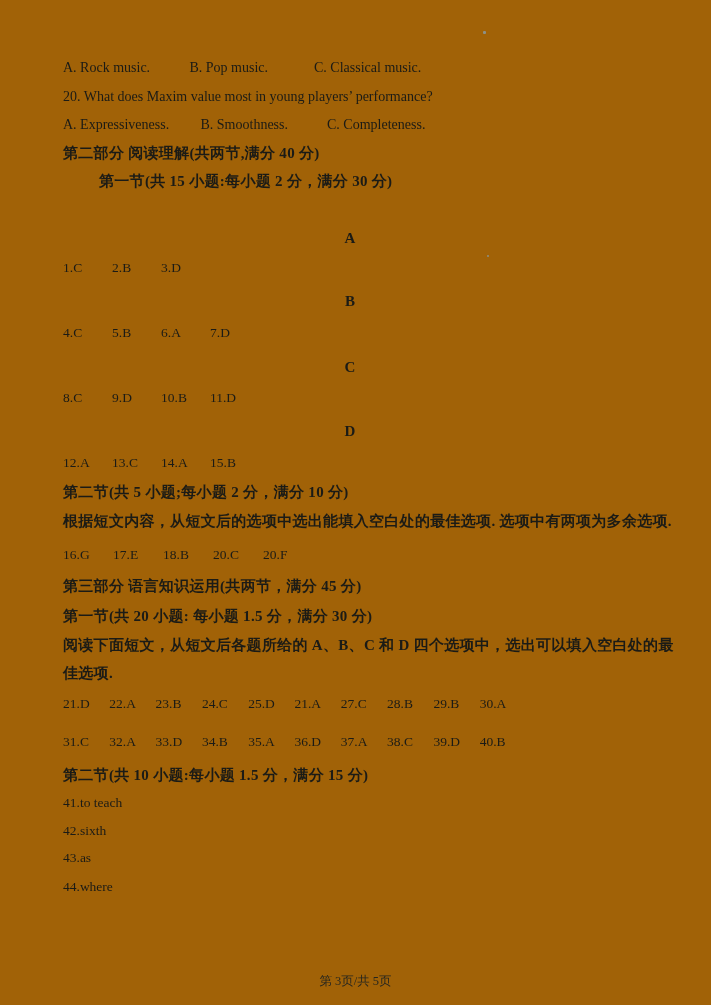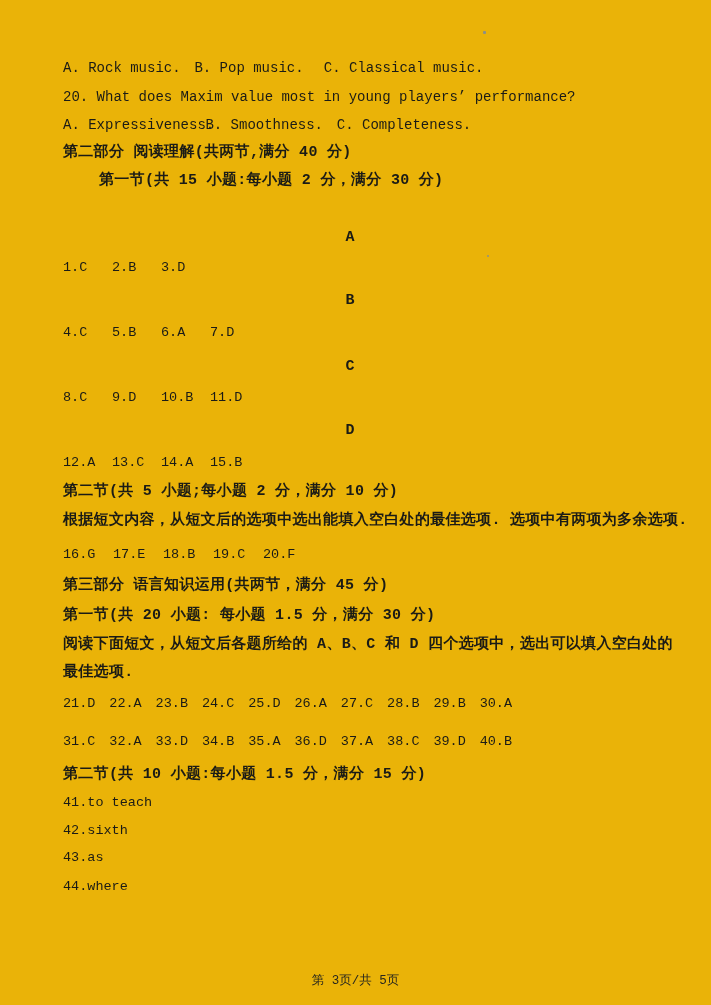--- a/index.html
+++ b/index.html
@@ -1,21 +1,21 @@
 <!DOCTYPE html>
 <html><head>
 <meta charset="utf-8">
 <style>
   html, body { margin: 0; padding: 0; background: #ecefe0; }
   #page {
     position: relative;
     width: 711px;
     height: 1005px;
-    background: #eab308;
-    font-family: Liberation Mono, monospace;
+    background: #a16207;
+    font-family: Liberation Serif, serif;
     color: #1b1b16;
     overflow: hidden;
   }
   .line {
     position: absolute;
     left: 63px;
     white-space: nowrap;
     line-height: 18px;
   }
   .en { font-size: 14px; }
@@ -87,27 +87,27 @@
   <div class="line ans w49" style="top:324px;"><span class="cell">4.C</span><span class="cell">5.B</span><span class="cell">6.A</span><span class="cell">7.D</span></div>
 
   <div class="passage-label" style="top:358px;">C</div>
   <div class="line ans w49" style="top:389px;"><span class="cell">8.C</span><span class="cell">9.D</span><span class="cell">10.B</span><span class="cell">11.D</span></div>
 
   <div class="passage-label" style="top:422px;">D</div>
   <div class="line ans w49" style="top:454px;"><span class="cell">12.A</span><span class="cell">13.C</span><span class="cell">14.A</span><span class="cell">15.B</span></div>
 
   <div class="line zh-bold" style="top:483px;">第二节(共 5 小题;每小题 2 分，满分 10 分)</div>
   <div class="line zh-bold" style="top:512px;">根据短文内容，从短文后的选项中选出能填入空白处的最佳选项. 选项中有两项为多余选项.</div>
-  <div class="line ans w50" style="top:546px;"><span class="cell">16.G</span><span class="cell">17.E</span><span class="cell">18.B</span><span class="cell">19.C</span><span class="cell">20.F</span></div>
+  <div class="line ans w50" style="top:546px;"><span class="cell">16.G</span><span class="cell">17.E</span><span class="cell">18.B</span><span class="cell">20.C</span><span class="cell">20.F</span></div>
 
   <div class="line zh-bold" style="top:577px;">第三部分  语言知识运用(共两节，满分 45 分)</div>
   <div class="line zh-bold" style="top:607px;">第一节(共 20 小题: 每小题 1.5 分，满分 30 分)</div>
   <div class="line zh-bold wrap" style="top:631px;">阅读下面短文，从短文后各题所给的 A、B、C 和 D 四个选项中，选出可以填入空白处的最佳选项.</div>
 
-  <div class="line ans w46" style="top:695px;"><span class="cell">21.D</span><span class="cell">22.A</span><span class="cell">23.B</span><span class="cell">24.C</span><span class="cell">25.D</span><span class="cell">26.A</span><span class="cell">27.C</span><span class="cell">28.B</span><span class="cell">29.B</span><span class="cell">30.A</span></div>
+  <div class="line ans w46" style="top:695px;"><span class="cell">21.D</span><span class="cell">22.A</span><span class="cell">23.B</span><span class="cell">24.C</span><span class="cell">25.D</span><span class="cell">21.A</span><span class="cell">27.C</span><span class="cell">28.B</span><span class="cell">29.B</span><span class="cell">30.A</span></div>
   <div class="line ans w46" style="top:733px;"><span class="cell">31.C</span><span class="cell">32.A</span><span class="cell">33.D</span><span class="cell">34.B</span><span class="cell">35.A</span><span class="cell">36.D</span><span class="cell">37.A</span><span class="cell">38.C</span><span class="cell">39.D</span><span class="cell">40.B</span></div>
 
   <div class="line zh-bold" style="top:766px;">第二节(共 10 小题:每小题 1.5 分，满分 15 分)</div>
 
   <div class="line ans" style="top:794px;">41.to teach</div>
   <div class="line ans" style="top:822px;">42.sixth</div>
   <div class="line ans" style="top:849px;">43.as</div>
   <div class="line ans" style="top:878px;">44.where</div>
 
   <div class="footer" style="top:973px;">第 3页/共 5页</div>

